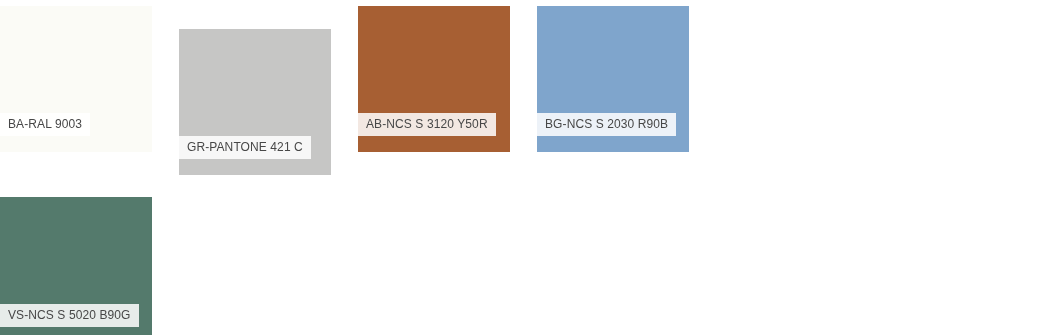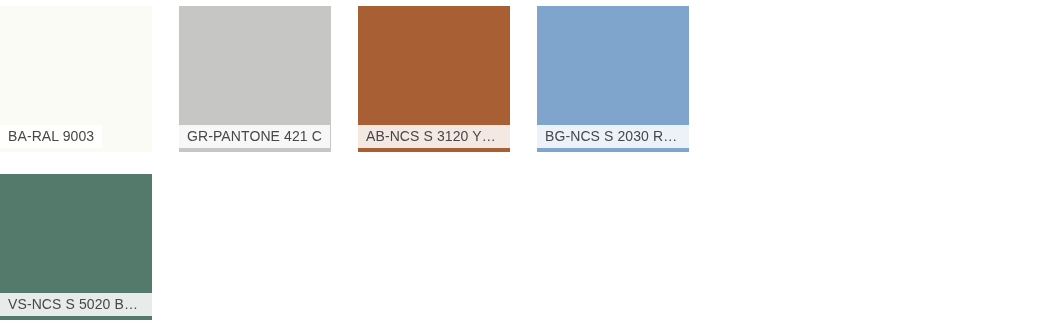--- a/index.html
+++ b/index.html
@@ -39,47 +39,47 @@
     width: 152px;
     height: 146px;
     display: block;
     box-sizing: border-box;
     flex: 0 0 auto;
   }
 
   .swatch-label {
     position: absolute;
     left: 0;
-    bottom: 4px;
+    bottom: 16px;
     min-width: 0;
     max-width: 100%;
     box-sizing: border-box;
     padding: 4px 8px 5px 8px;
-    font-size: 14px;
+    font-size: 12px;
     line-height: 14px;
     letter-spacing: 0.1px;
     color: #474747;
     white-space: nowrap;
     background-color: rgba(255, 255, 255, 0.86);
     overflow: hidden;
     text-overflow: ellipsis;
   }
 </style>
 </head>
 <body>
 
 <div id="palette-board">
 
   <div class="swatch-row" id="swatch-row-1">
 
     <div class="swatch" style="background-color: rgb(251, 251, 246);">
       <span class="swatch-label">BA-RAL 9003</span>
     </div>
 
-    <div class="swatch" style="background-color: rgb(198, 198, 197);">
+    <div class="swatch" style="background-color: rgb(198, 198, 197); margin-top: 23px;">
       <span class="swatch-label">GR-PANTONE 421 C</span>
     </div>
 
 
 
     <div class="swatch" style="background-color: rgb(167, 95, 51);">
       <span class="swatch-label">AB-NCS S 3120 Y50R</span>
     </div>
 
     <div class="swatch" style="background-color: rgb(127, 165, 204);">

